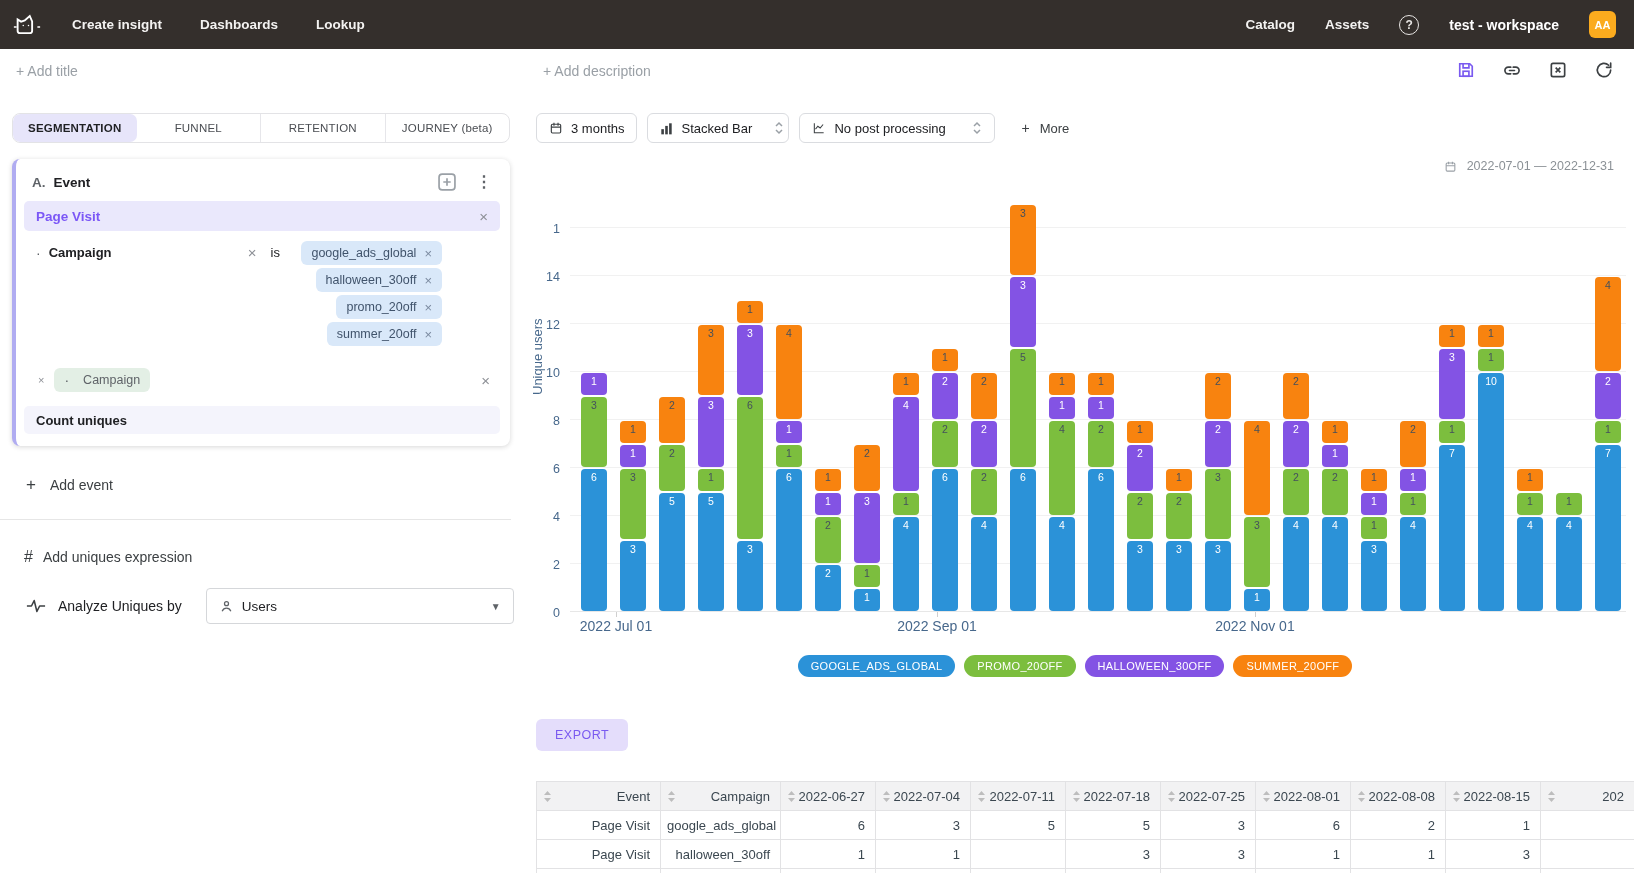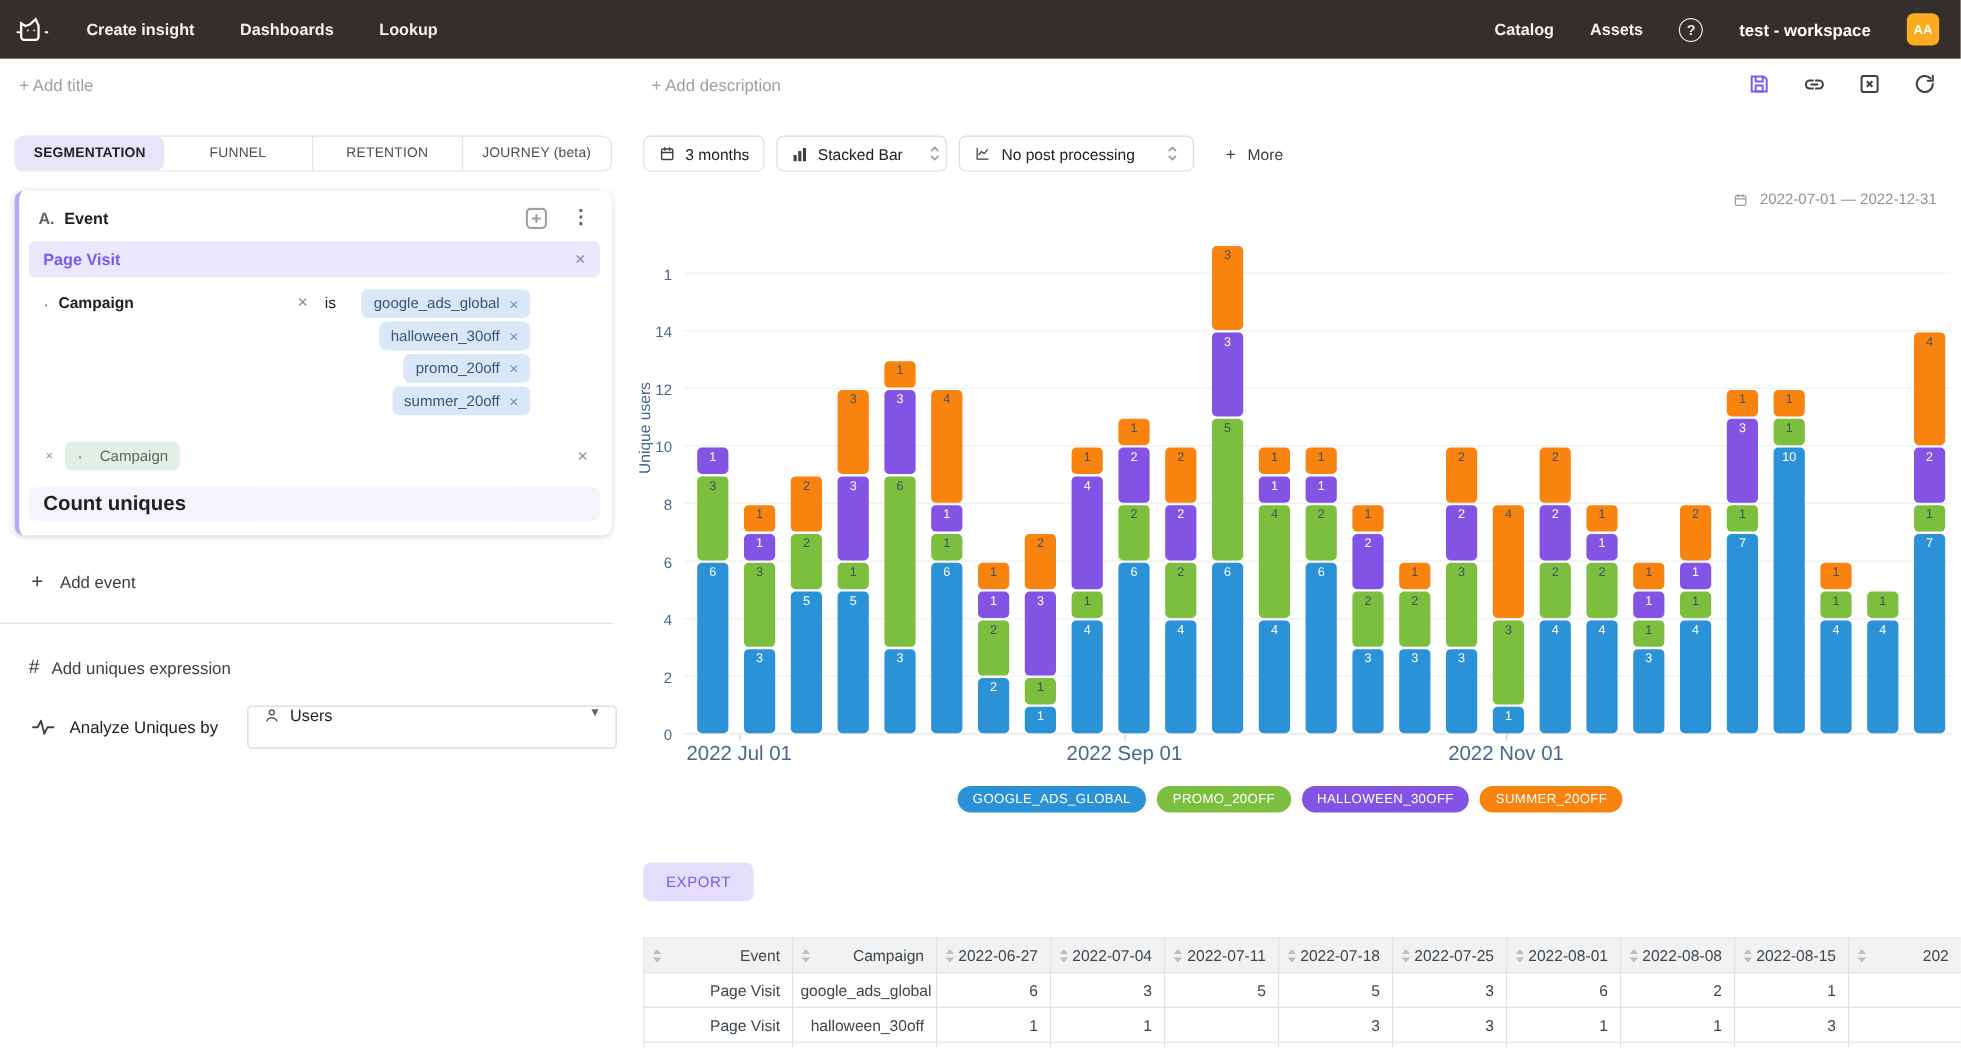--- a/index.html
+++ b/index.html
@@ -62,33 +62,33 @@
   .op{color:#202124;font-size:13px;margin-left:14px;cursor:pointer;}
   .chips{display:flex;flex-direction:column;align-items:flex-end;gap:3px;margin-left:auto;margin-right:48px;}
   .chip{background:#d9e8f9;border-radius:6px;height:24px;display:flex;align-items:center;gap:8px;
     padding:0 10px;color:#40536b;font-size:12.5px;cursor:pointer;}
   .chip .chip-x{color:#7b8aa0;font-size:13px;cursor:pointer;}
   .and-link{display:block;padding:12px 0 0 16px;color:#3c4043;font-size:13px;cursor:pointer;text-decoration:none;}
   .filter2-row{display:flex;align-items:center;margin-top:22px;padding:0 12px 0 18px;}
   .chip.green{background:#e3efe5;color:#5f6368;margin-left:10px;gap:6px;}
   .filter2-row .sp{flex:1;}
   .agg-row{margin:14px 2px 0 4px;height:28px;background:#f4f4fc;border-radius:5px;display:flex;
-    align-items:center;padding:0 12px;color:#202124;font-size:17px;font-weight:700;cursor:pointer;}
+    align-items:center;padding:0 12px;color:#202124;font-size:13px;font-weight:700;cursor:pointer;}
 
   .add-event{margin:30px 0 0 26px;display:flex;align-items:center;gap:14px;color:#3c4043;
     font-size:14px;cursor:pointer;}
   .plus-glyph{font-size:17px;color:#3c4043;line-height:1;}
   .panel-divider{margin:26px 0 0 0;border:none;border-top:1px solid #e6e6e6;width:511px;}
   .add-formula{margin:28px 0 0 24px;display:flex;align-items:center;gap:10px;color:#3c4043;
     font-size:14px;cursor:pointer;}
   .hash-glyph{font-size:16px;color:#3c4043;font-weight:500;}
   .analyze-row{margin:22px 0 0 26px;display:flex;align-items:center;}
   .analyze-label{margin-left:12px;color:#202124;font-size:14px;}
   .dropdown{margin-left:24px;width:308px;height:36px;border:1px solid #d5d7da;border-radius:4px;
-    display:flex;padding:0 12px;cursor:pointer;background:#fff;}
+    display:flex;align-items:center;padding:0 12px;cursor:pointer;background:#fff;}
   .dropdown .dval{margin-left:8px;font-size:13.5px;color:#202124;flex:1;}
   .caret{color:#5f6368;font-size:10px;}
 
   
   .chart-panel{position:absolute;left:522px;top:95px;width:1112px;height:778px;}
   .toolbar{position:absolute;top:18px;left:14px;display:flex;gap:10px;align-items:center;}
   .tbtn{height:30px;border:1px solid #dadce0;border-radius:6px;background:#fff;display:flex;
     align-items:center;gap:8px;padding:0 12px;font-size:13px;color:#202124;cursor:pointer;white-space:nowrap;}
   .tbtn .dd{margin-left:14px;display:flex;}
   .more-btn{display:flex;align-items:center;gap:10px;color:#3c4043;font-size:13px;cursor:pointer;margin-left:16px;}
@@ -100,21 +100,21 @@
   .yaxis{position:absolute;left:0;top:104px;width:42px;height:413px;}
   .ytick{position:absolute;right:4px;width:38px;text-align:right;color:#47688c;font-size:12.5px;}
   .plot{position:absolute;left:48px;top:104px;width:1056px;height:413px;}
   .gridline{position:absolute;left:0;width:100%;height:1px;background:#f1f1f1;}
   .baseline{position:absolute;left:0;bottom:0;width:100%;height:1px;background:#e7e7e7;}
   .bar{position:absolute;bottom:0;width:26px;height:100%;}
   .seg{position:absolute;left:0;width:26px;border-radius:4px;}
   .seglabel{position:absolute;top:2px;left:0;width:100%;text-align:center;font-size:10.5px;font-weight:500;}
   .xaxis{position:absolute;left:48px;top:521px;width:1056px;height:20px;}
   .xtick-mark{position:absolute;top:-4px;width:1px;height:5px;background:#cfcfcf;}
-  .xtick{position:absolute;top:2px;transform:translateX(-50%);color:#47688c;font-size:17px;white-space:nowrap;}
+  .xtick{position:absolute;top:2px;transform:translateX(-50%);color:#47688c;font-size:14px;white-space:nowrap;}
 
   .legend{position:absolute;left:48px;top:560px;width:1010px;display:flex;justify-content:center;gap:9px;}
   .pill{color:#fff;font-size:11px;font-weight:500;letter-spacing:.3px;border-radius:13px;
     padding:5px 13px;cursor:pointer;white-space:nowrap;}
 
   .export-btn{position:absolute;left:14px;top:624px;background:#e4ddfb;color:#7a5af0;border:none;
     border-radius:6px;font-size:12.5px;letter-spacing:.5px;padding:9px 19px;cursor:pointer;
     font-family:"Liberation Sans",sans-serif;}
 
   .tablewrap{position:absolute;left:14px;top:686px;width:1098px;height:92px;overflow:hidden;}

